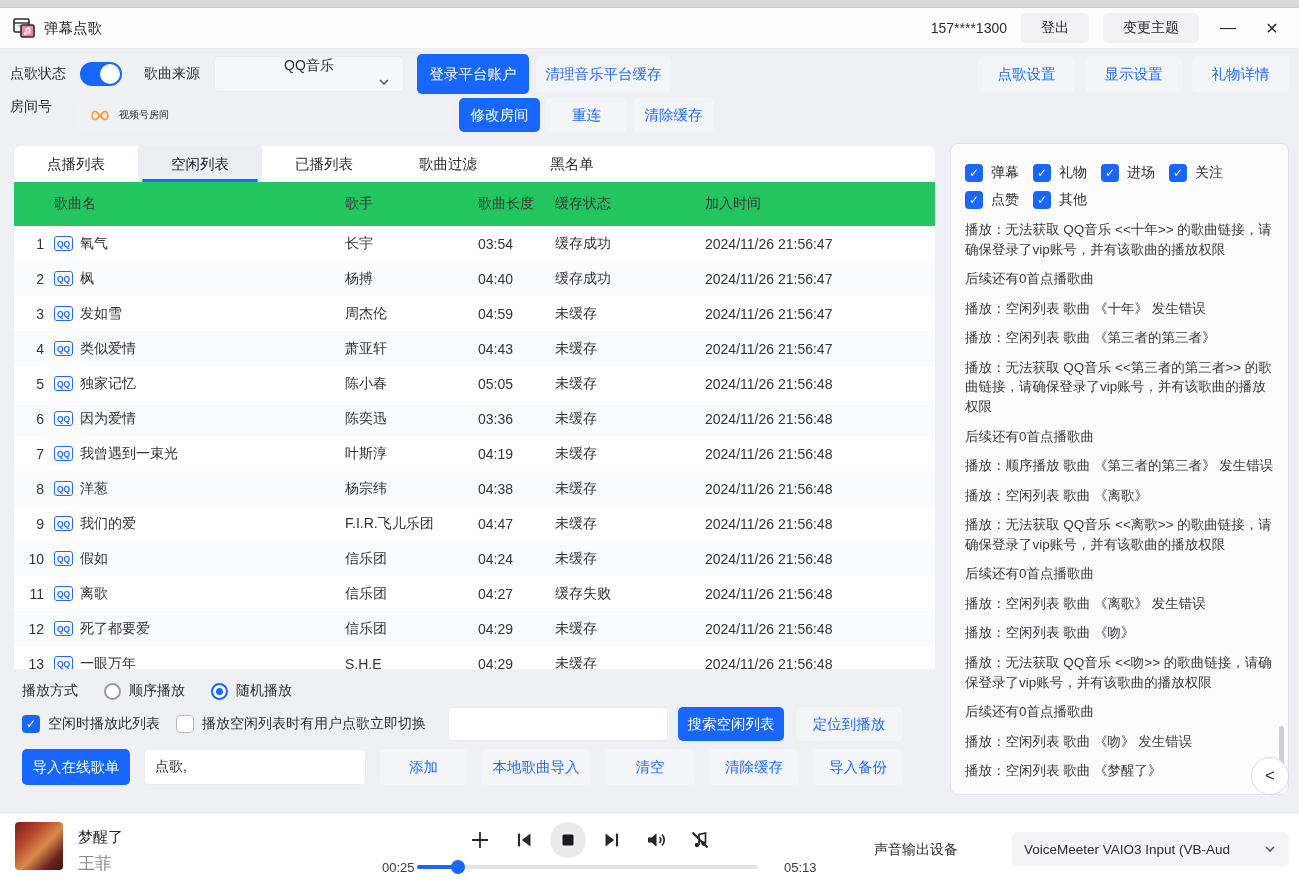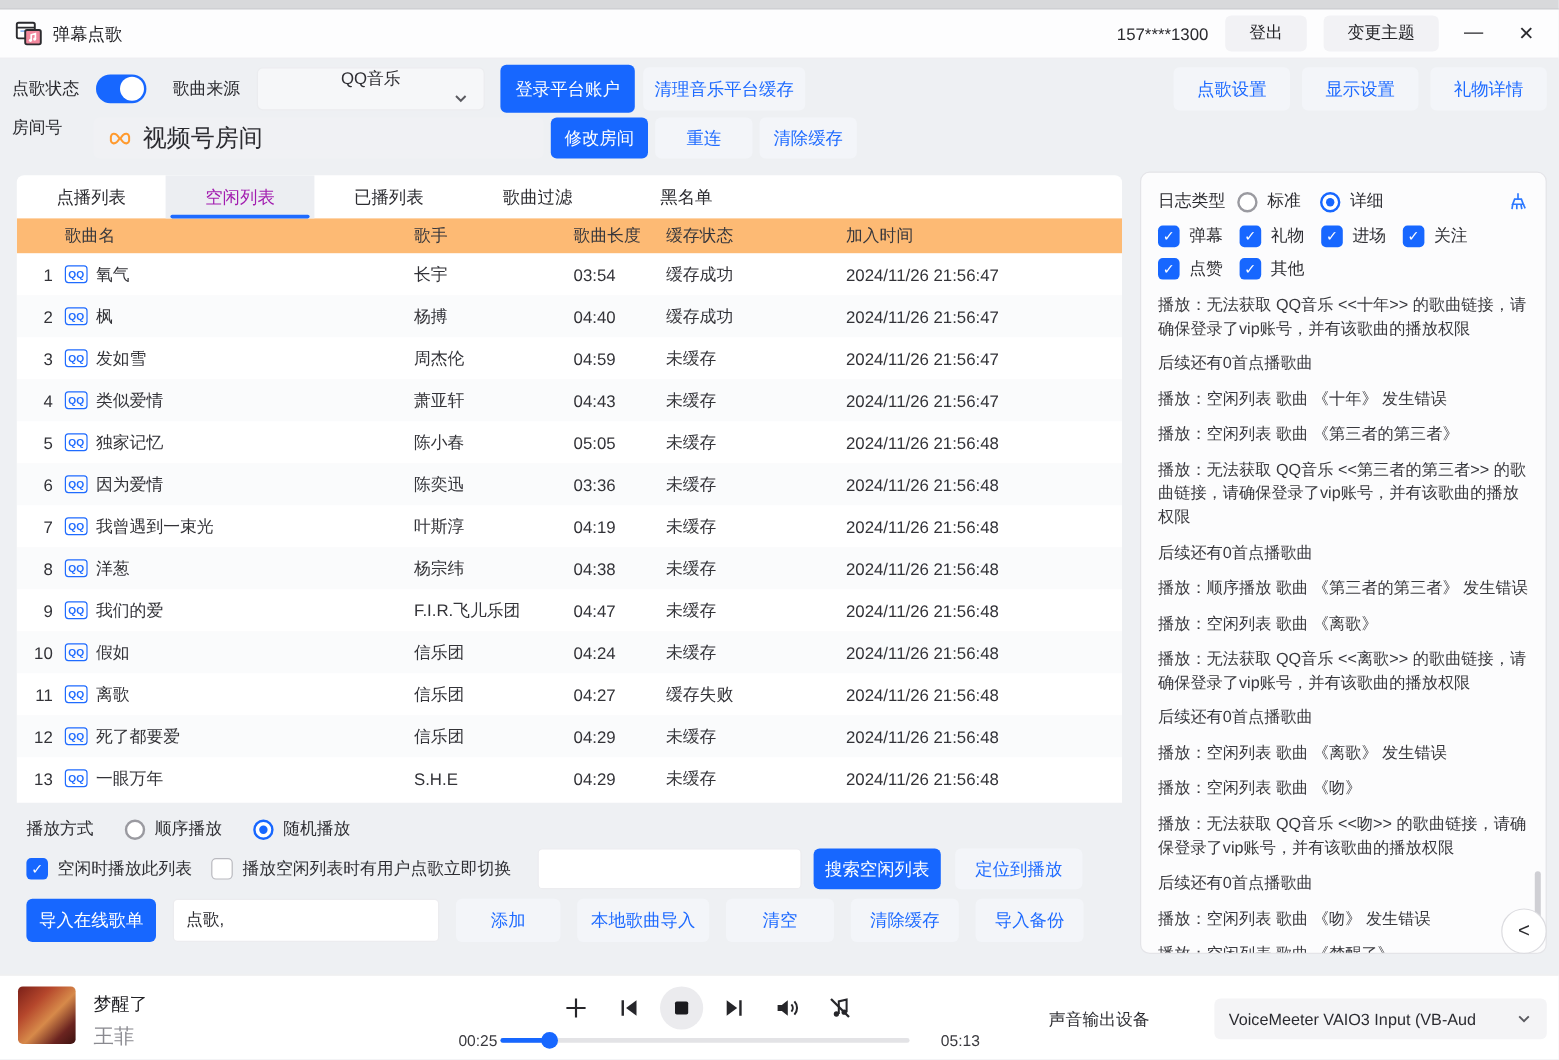--- a/index.html
+++ b/index.html
@@ -27,30 +27,30 @@
   .btn-light { background:#f3f5f9; color:#1f6bff; border-radius:5px; height:36px; display:flex; align-items:center; justify-content:center; cursor:pointer; font-size:14.5px; }
 
   
   .ctrl-row1 { left:10px; top:56px; width:1279px; height:36px; display:flex; align-items:center; }
   .ctrl-row2 { left:10px; top:98px; width:1279px; height:35px; display:flex; }
   .ctrl-label { color:#2b2b30; margin-right:14px; }
   .toggle { width:42px; height:24px; border-radius:12px; background:#1767ff; position:relative; cursor:pointer; margin-right:22px; }
   .toggle .knob { position:absolute; right:2px; top:2px; width:20px; height:20px; background:#fff; border-radius:50%; }
   .select-box { background:#f6f7f9; border:1px solid #ebecef; border-radius:5px; height:36px; display:flex; align-items:center; padding:0 12px; cursor:pointer;flex-direction:column; }
   .room-input { background:#f0f1f4; border-radius:5px; height:34px; display:flex; align-items:center; padding:0 12px; gap:9px; width:375px; }
-  .room-input input { border:none; background:transparent; outline:none; font-size:20px; color:#2b2b30; font-family:Liberation Mono, monospace; width:280px; }
+  .room-input input { border:none; background:transparent; outline:none; font-size:10px; color:#2b2b30; font-family:Liberation Mono, monospace; width:280px; }
 
   
   .list-panel { left:14px; top:146px; width:921px; height:523px; background:#fff; border-radius:6px 6px 0 0; overflow:hidden; }
   .tab-bar { display:flex; height:36px; align-items:stretch; }
   .tab { width:124px; display:flex; align-items:center; justify-content:center; color:#2c2c31; cursor:pointer; position:relative; font-size:14.5px; }
-  .tab.active { background:#eceef2; color:#a21caf; }
+  .tab.active { background:#eceef2; color:#0f172a; }
   .tab.active::after { content:""; position:absolute; left:4px; right:4px; bottom:0; height:3px; background:#1f6bff; border-radius:2px; }
   .trow { display:grid; grid-template-columns:38px 293px 133px 77px 150px 1fr; align-items:center; height:35px; font-size:14px; color:#333338; }
-  .thead { background:#fdba74; height:29px; color:#37373c; }
+  .thead { background:#22c55e; height:44px; color:#37373c; }
   .tbody .trow:nth-child(even) { background:#fafbfc; }
   .cell-no { text-align:right; padding-right:8px; }
   .cell-name { display:flex; align-items:center; gap:7px; padding-left:2px; }
   .qq-badge { width:19px; height:15px; border:1.5px solid #1f6bff; border-radius:3px; color:#1f6bff; font-size:8.5px; font-weight:bold; display:flex; align-items:center; justify-content:center; letter-spacing:0; flex:none; }
 
   
   .mode-row { left:22px; top:680px; height:22px; display:flex; align-items:center; gap:26px; }
   .radio { width:17px; height:17px; border-radius:50%; border:2px solid #9a9aa0; background:#fff; display:inline-flex; align-items:center; justify-content:center; flex:none; cursor:pointer; }
   .radio.on { border-color:#1767ff; }
   .radio.on::after { content:""; width:7px; height:7px; border-radius:50%; background:#1767ff; }
@@ -348,40 +348,20 @@
   <div class="btn-primary" style="width:108px; height:36px;">导入在线歌单</div>
   <input class="white-input" style="width: 222px; height: 36px;" value="点歌,">
   <div class="btn-light" style="width:87px;">添加</div>
   <div class="btn-light" style="width:110px;">本地歌曲导入</div>
   <div class="btn-light" style="width:90px;">清空</div>
   <div class="btn-light" style="width:90px;">清除缓存</div>
   <div class="btn-light" style="width:90px;">导入备份</div>
 </div>
 
 <div class="abs log-panel">
-  <div class="log-head">
-    <span>日志类型</span>
-    <div style="display:flex; gap:16px;">
-        <div class="radio-item">
-          <span class="radio"></span>
-          <span>标准</span>
-        </div>
-        <div class="radio-item">
-          <span class="radio on"></span>
-          <span>详细</span>
-        </div>
-      </div>
-    <span style="margin-left:auto; display:flex; cursor:pointer;">
-      <svg width="18" height="18" viewBox="0 0 18 18" fill="none" stroke="#2e79ff" stroke-width="1.4">
-        <path d="M9 2 v5"></path>
-        <path d="M6.2 7 h5.6 l1.6 4.2 h-8.8 Z"></path>
-        <path d="M4.6 11.2 l-0.6 4 M8 11.2 v4.2 M11.4 11.2 l0.8 4 M13.4 11.2 l1.6 3.4"></path>
-      </svg>
-    </span>
-  </div>
   <div class="log-filters">
       <div class="check-item">
         <span class="check">✓</span>
         <span>弹幕</span>
       </div>
       <div class="check-item">
         <span class="check">✓</span>
         <span>礼物</span>
       </div>
       <div class="check-item">

